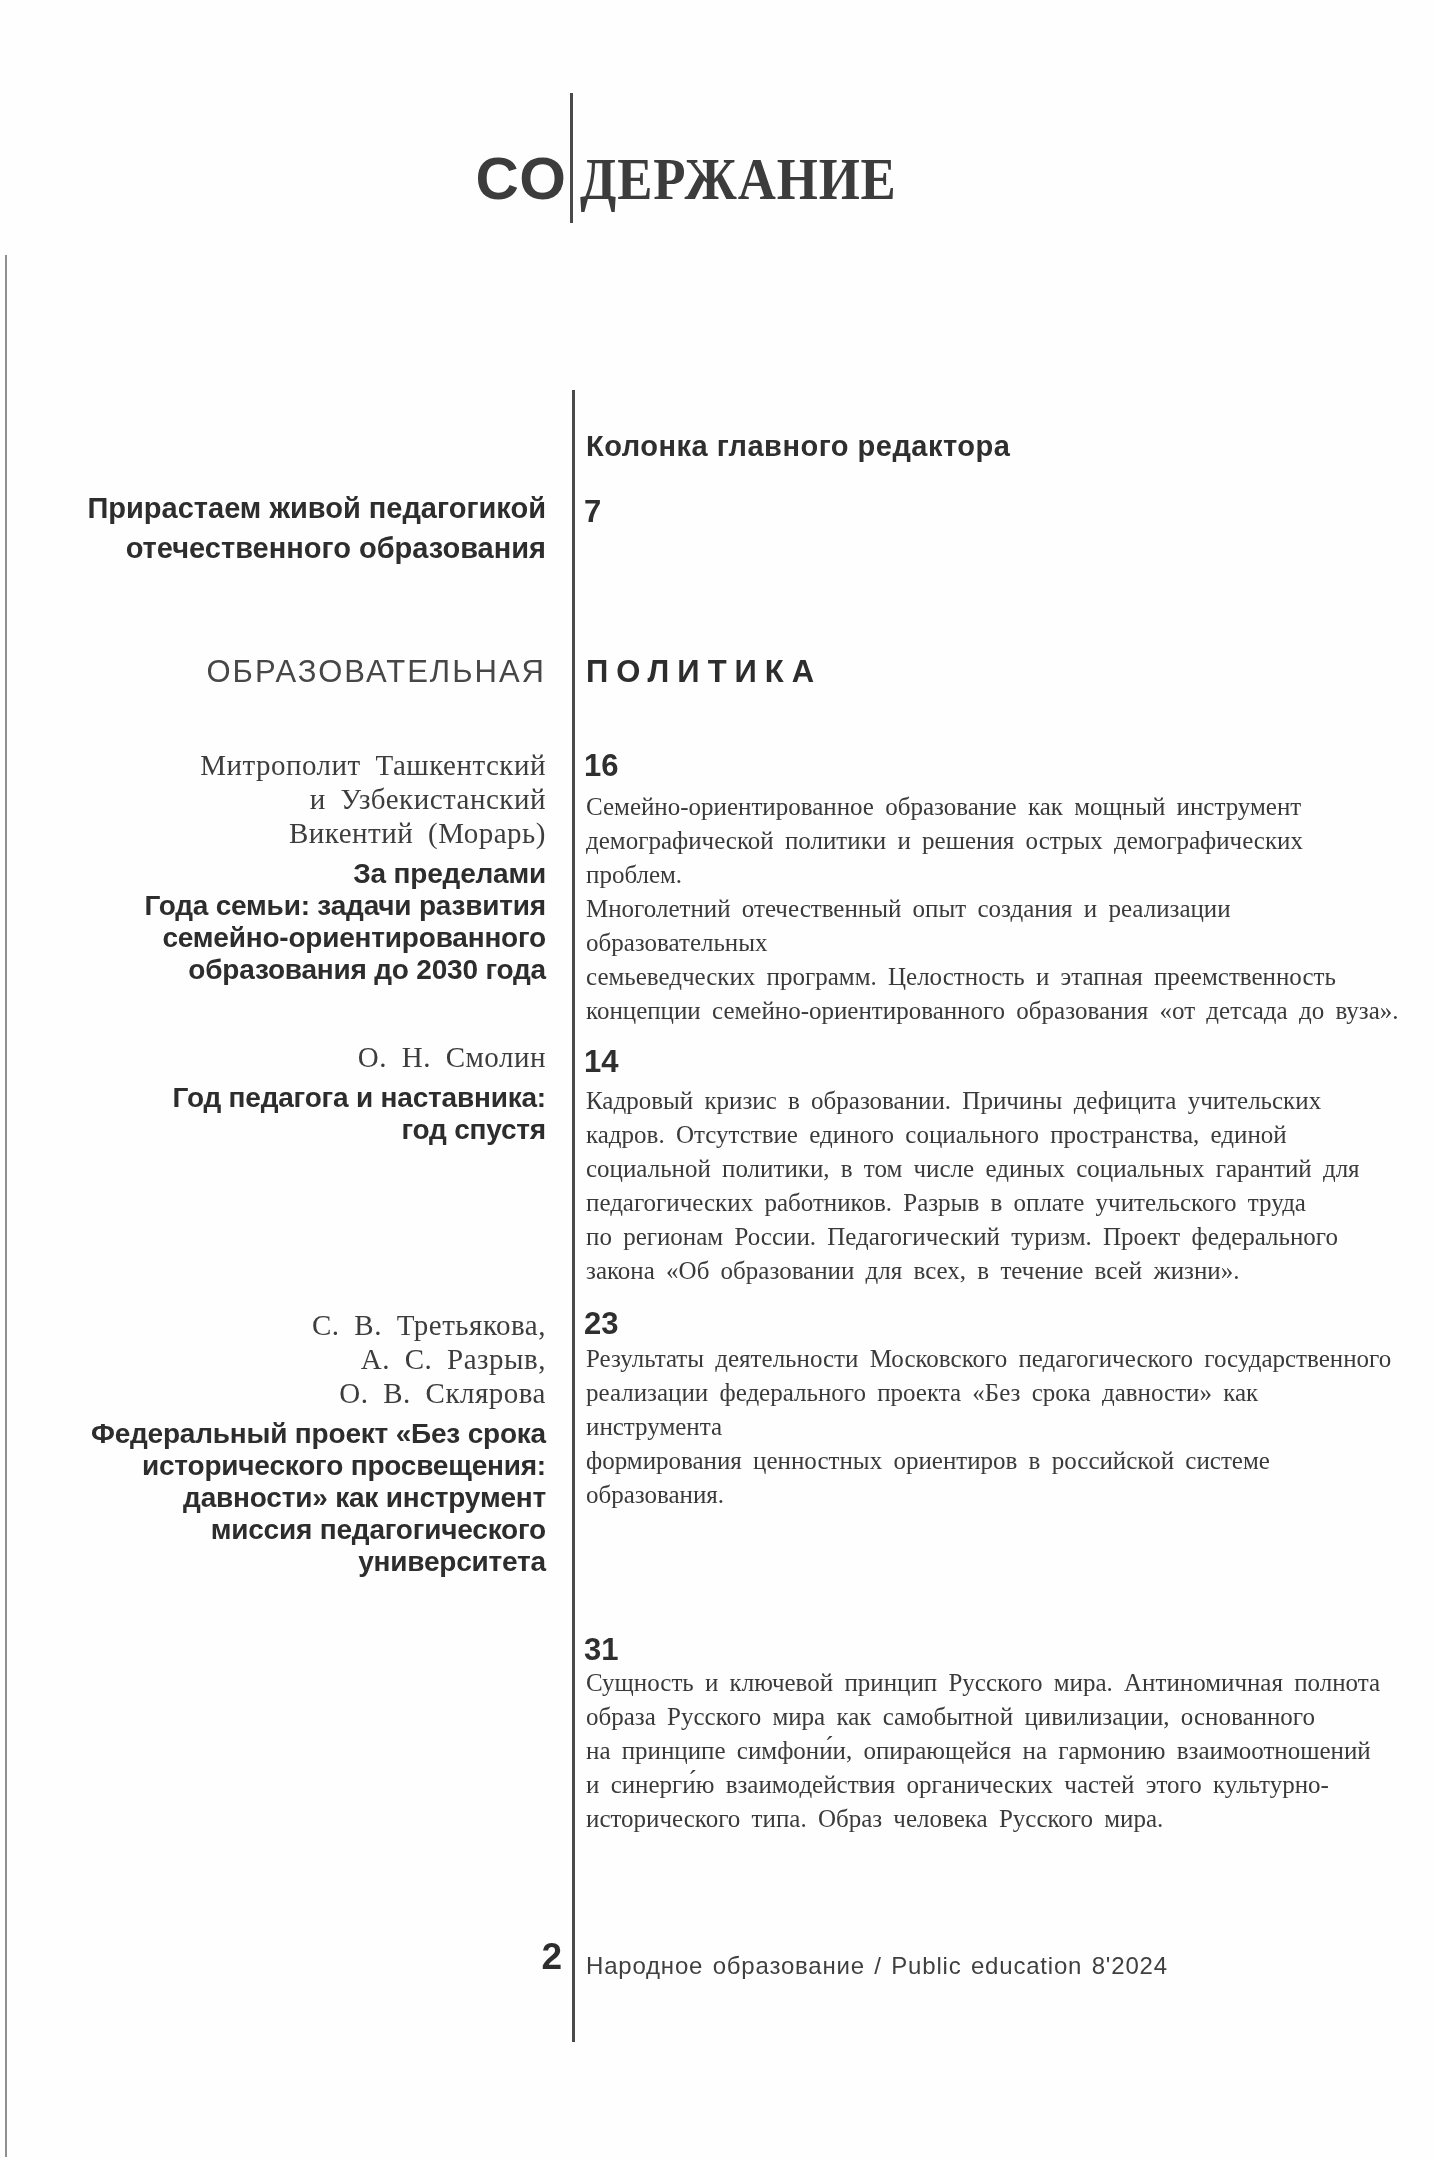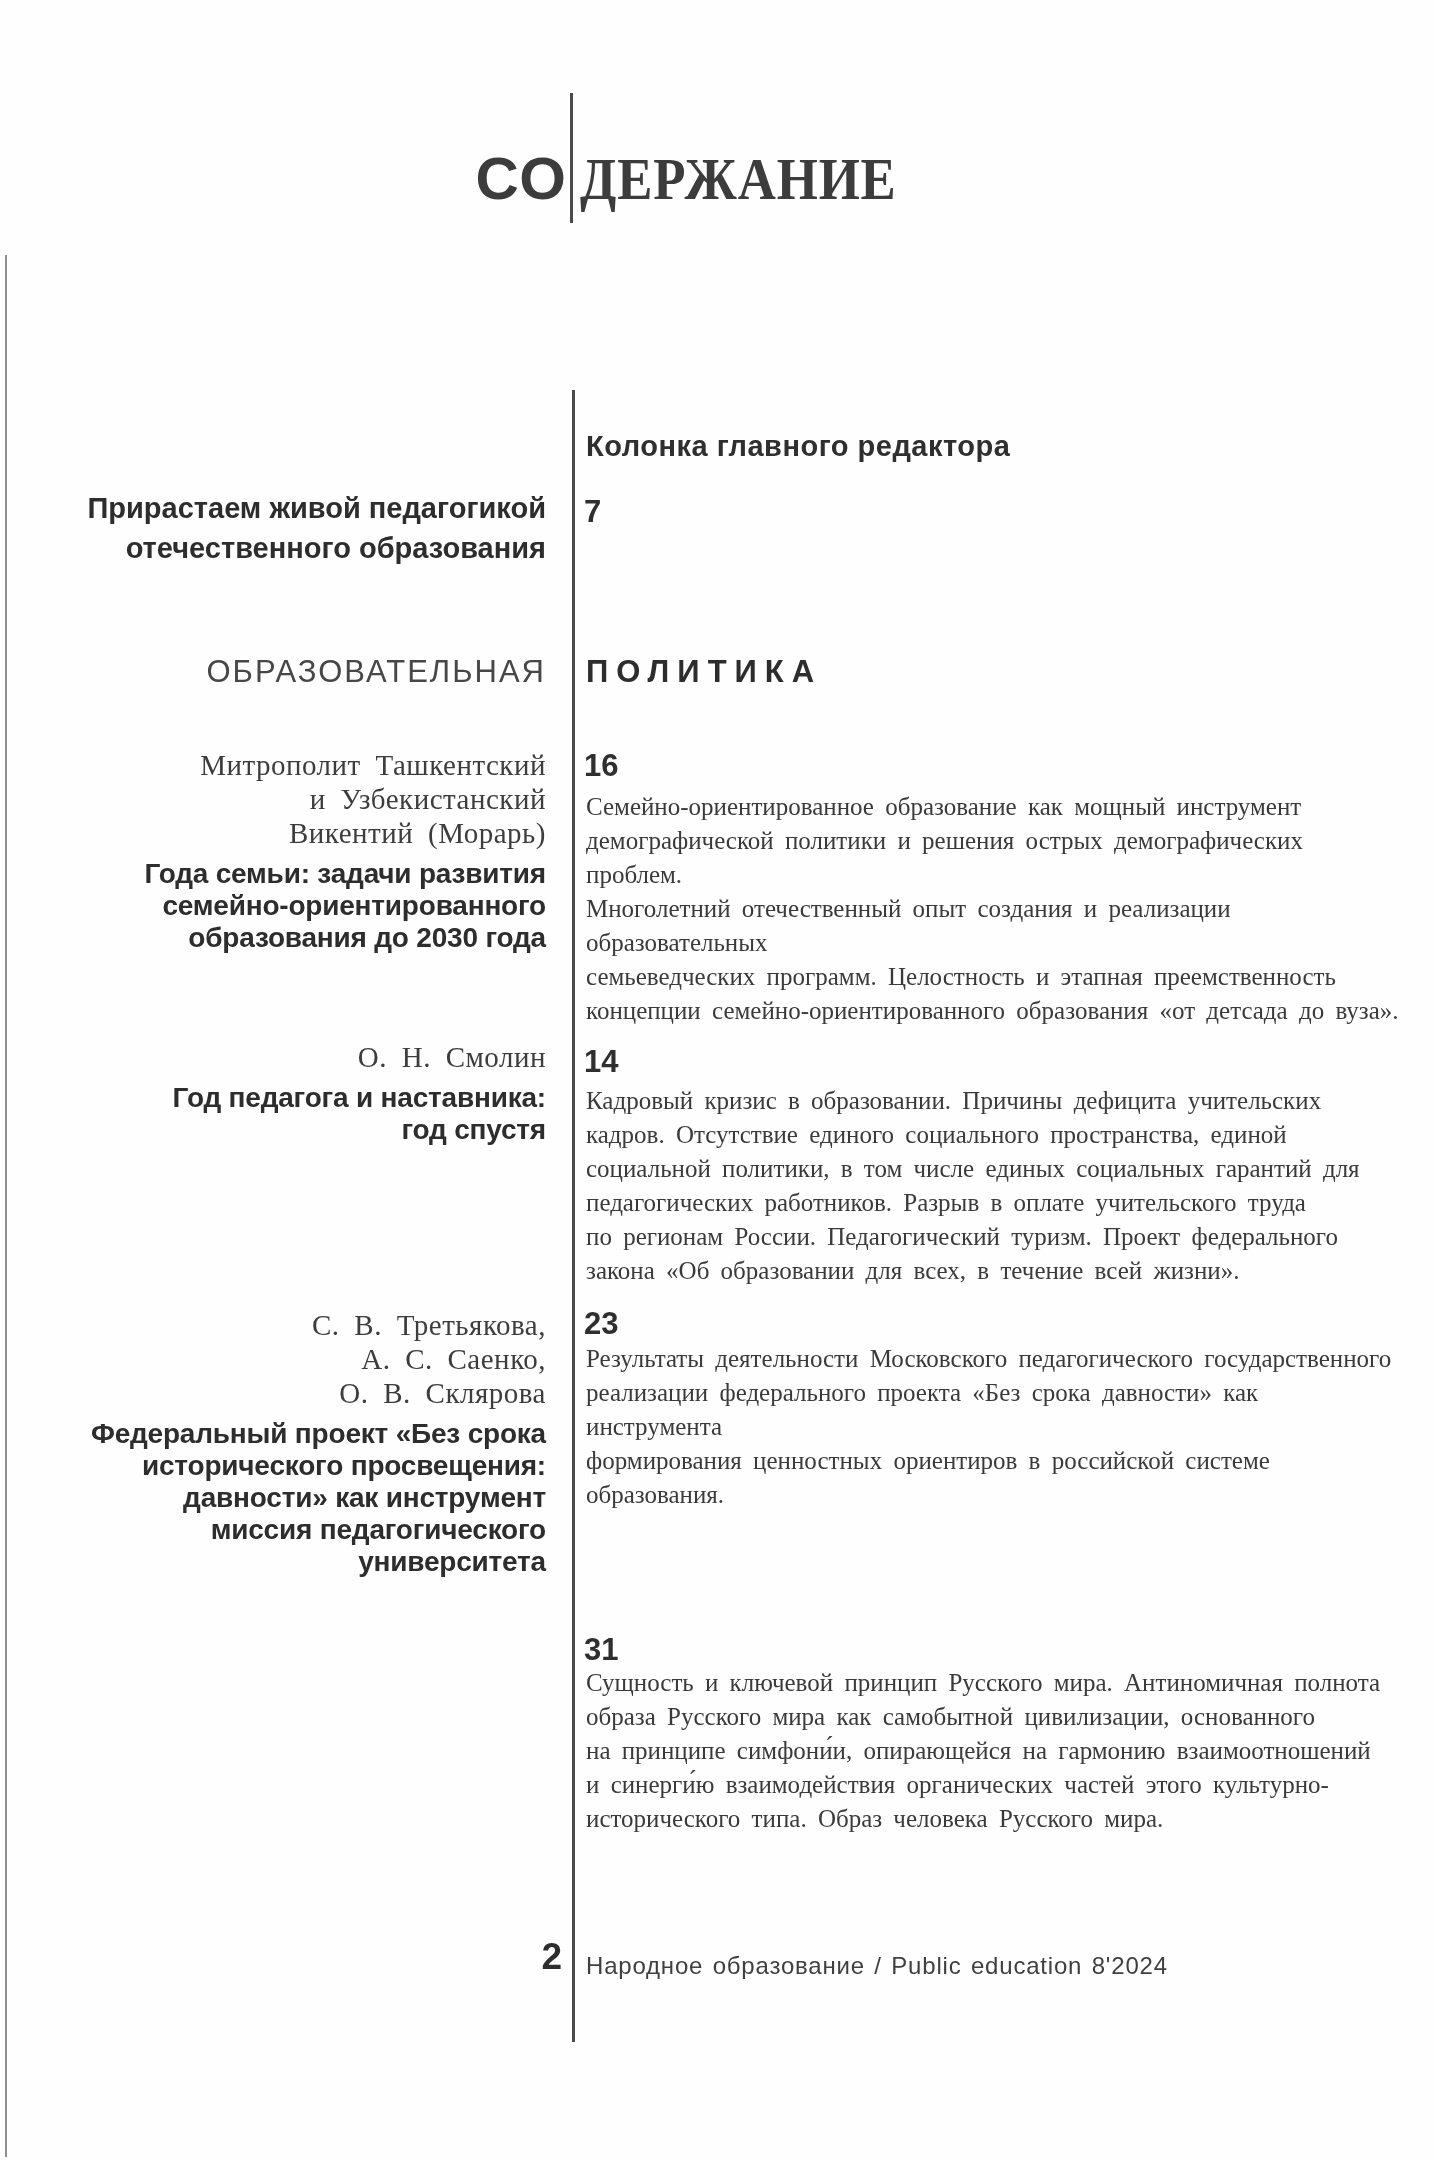--- a/index.html
+++ b/index.html
@@ -62,20 +62,21 @@
   <div class="section-left" style="top:654px">ОБРАЗОВАТЕЛЬНАЯ</div>
   <div class="section-right" style="top:654px">ПОЛИТИКА</div>
 
   <div class="left-col" style="top:748px">
     <div class="authors">
       <div>Митрополит Ташкентский</div>
       <div>и Узбекистанский</div>
       <div>Викентий (Морарь)</div>
     </div>
     <div class="etitle">
+      <div>За пределами</div>
       <div>Года семьи: задачи развития</div>
       <div>семейно-ориентированного</div>
       <div>образования до 2030 года</div>
     </div>
   </div>
   <div class="pagenum" style="top:748px">16</div>
   <div class="annot" style="top:790px">
     <div>Семейно-ориентированное образование как мощный инструмент</div>
     <div>демографической политики и решения острых демографических проблем.</div>
     <div>Многолетний отечественный опыт создания и реализации образовательных</div>
@@ -98,21 +99,21 @@
     <div>кадров. Отсутствие единого социального пространства, единой</div>
     <div>социальной политики, в том числе единых социальных гарантий для</div>
     <div>педагогических работников. Разрыв в оплате учительского труда</div>
     <div>по регионам России. Педагогический туризм. Проект федерального</div>
     <div>закона «Об образовании для всех, в течение всей жизни».</div>
   </div>
 
   <div class="left-col" style="top:1308px">
     <div class="authors">
       <div>С. В. Третьякова,</div>
-      <div>А. С. Саенко,</div>
+      <div>А. С. Разрыв,</div>
       <div>О. В. Склярова</div>
     </div>
     <div class="etitle">
       <div>Федеральный проект «Без срока</div>
       <div>исторического просвещения:</div>
       <div>давности» как инструмент</div>
       <div>миссия педагогического</div>
       <div>университета</div>
     </div>
   </div>

